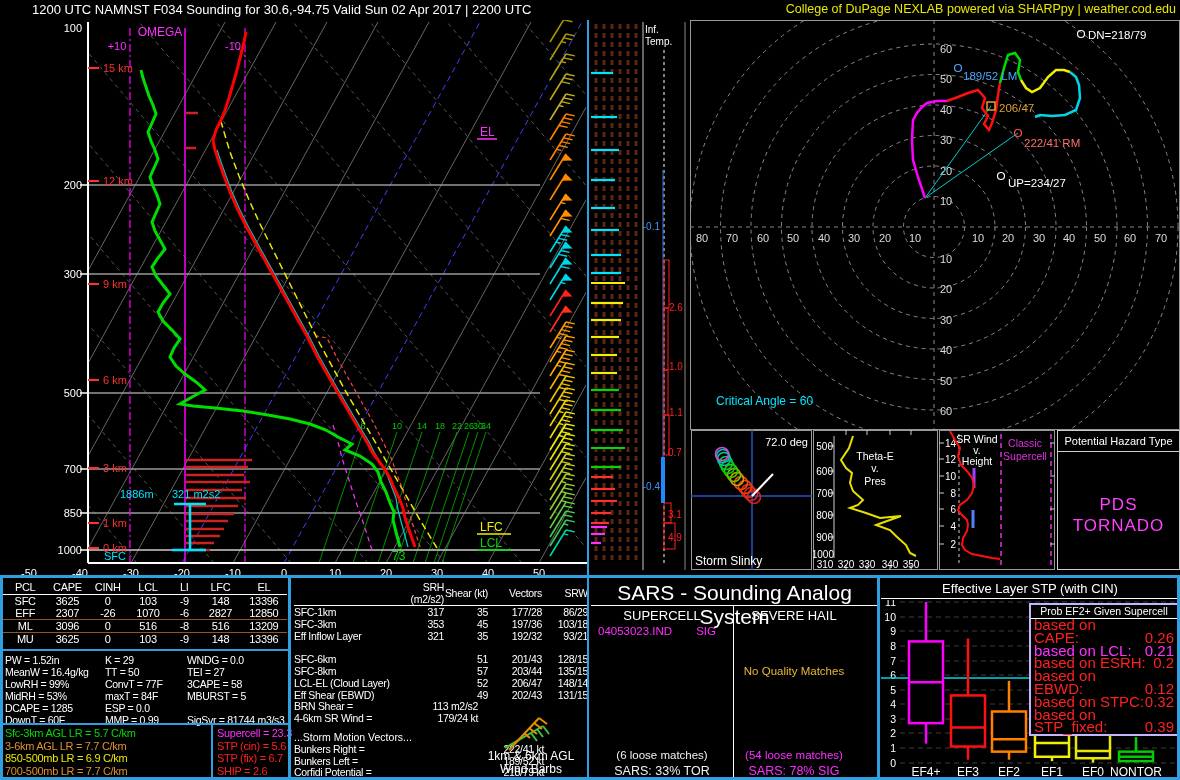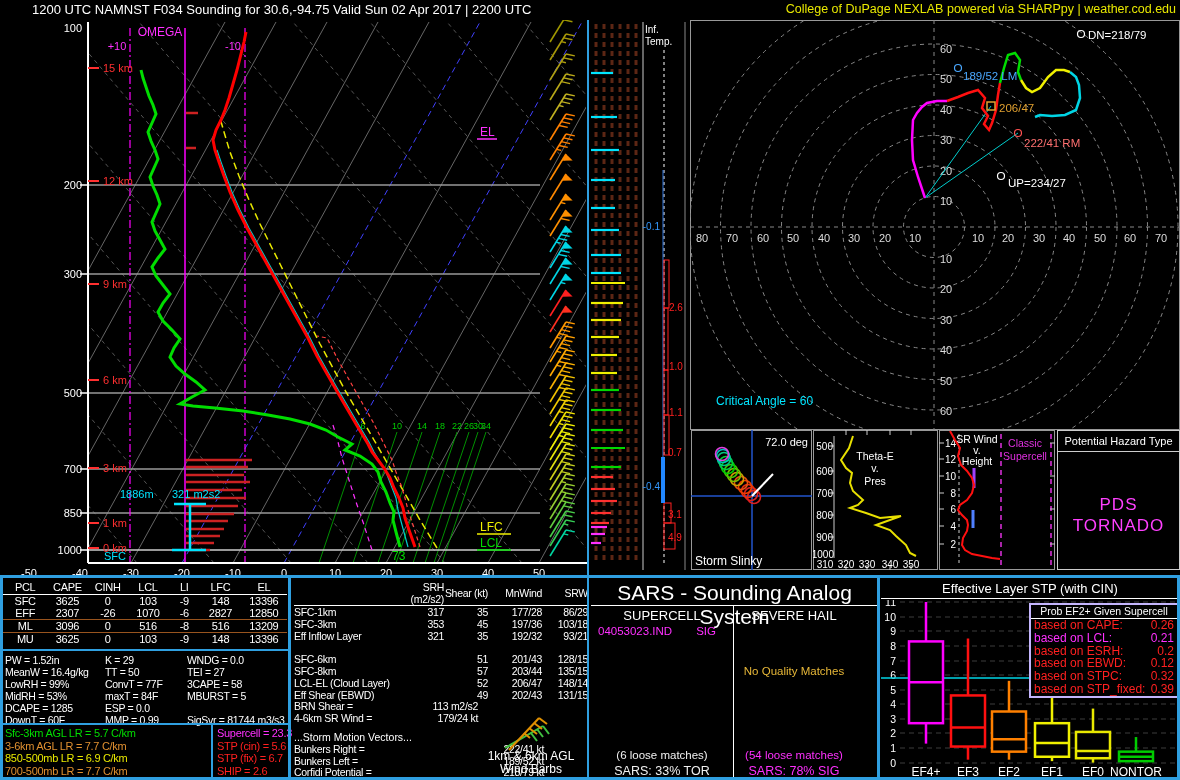--- a/index.html
+++ b/index.html
@@ -34,21 +34,21 @@
   .sars-title{font-size:21px;color:#fff;text-align:center;}
   .sars-h{font-size:13px;color:#fff;text-align:center;}
   .sars-line{font-size:11.5px;text-align:center;}
   
   .hazard{border:1px solid #ccc;background:#000;}
   .hazard-title{font-size:11px;color:#fff;text-align:center;border-bottom:1px solid #ccc;height:20px;line-height:20px;}
   .hazard-body{font-size:17px;color:#ff40ff;text-align:center;letter-spacing:1px;line-height:21px;}
   
   .legend{border:2px solid #c4b5fd;background:#000;}
   .legend-title{font-size:10.5px;color:#fff;text-align:center;border-bottom:1px solid #fff;line-height:13px;}
-  .legend-row{display:flex;justify-content:space-between;font-size:12px;line-height:12.8px;padding:0 3px;}
+  .legend-row{display:flex;justify-content:space-between;font-size:15px;line-height:12.8px;padding:0 3px;align-items:flex-end;}
   .stp-title{font-size:13px;color:#fff;text-align:center;}
 </style>
 </head>
 <body>
 
 <div class="stage">
 
   <div class="abs" style="left:0;top:0;width:1180px;height:20px;display:flex;justify-content:space-between;padding:2px 4px 0 32px;box-sizing:border-box;">
     <span class="hdr-title">1200 UTC NAMNST F034 Sounding for 30.6,-94.75 Valid  Sun 02 Apr 2017 | 2200 UTC</span>
     <span class="hdr-brand">College of DuPage NEXLAB powered via SHARPpy | weather.cod.edu</span>
@@ -736,21 +736,21 @@
           <col style="width:48px">
           <col style="width:44px">
           <col style="width:54px">
           <col style="width:46px">
         </colgroup>
       <tbody>
           <tr>
             <th class="lbl"></th>
             <th>SRH (m2/s2)</th>
             <th>Shear (kt)</th>
-            <th>MnWind</th>
+            <th>Vectors</th>
             <th>SRW</th>
           </tr>
       <tr>
             <td class="lbl">SFC-1km</td>
             <td>317</td>
             <td>35</td>
             <td>177/28</td>
             <td>86/29</td>
           </tr>
       <tr>

